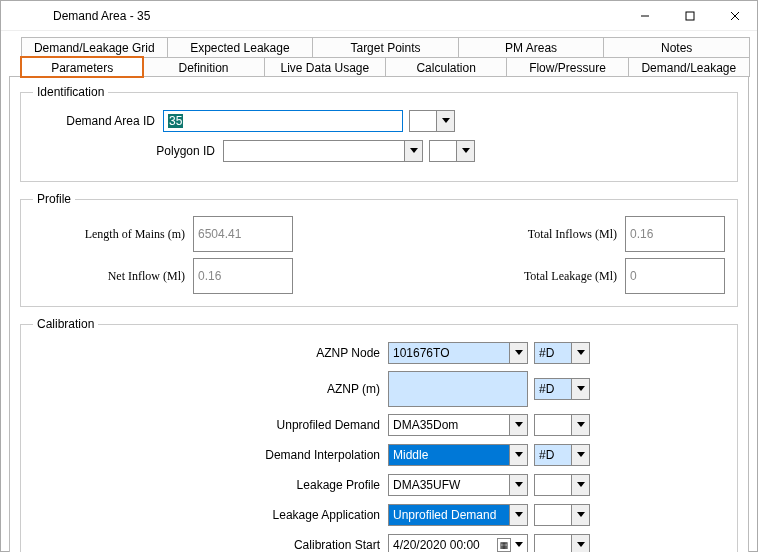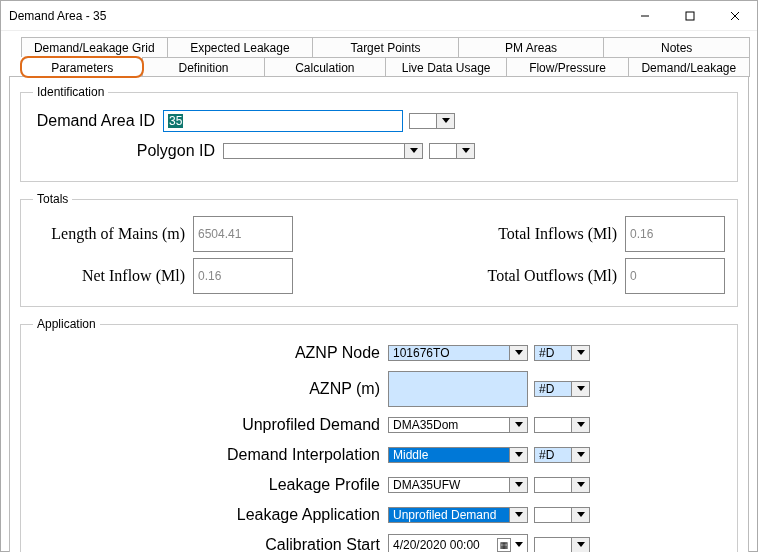--- a/index.html
+++ b/index.html
@@ -19,21 +19,21 @@
     background: #fff;
   }
   .titlebar {
     height: 30px;
     display: flex;
     align-items: center;
     padding: 0 0 0 8px;
     background: #fff;
     border-bottom: 1px solid #eee;
   }
-  .titlebar .title { flex: 1; font-size: 12px; }
+  .titlebar .title { flex: 1; font-size: 12px; margin-left: 44px; }
   .titlebar .win-btns { display: flex; }
   .titlebar .win-btn {
     width: 45px; height: 29px;
     display: flex; align-items: center; justify-content: center;
     font-size: 14px;
     cursor: default;
   }
 
   .content {
     flex: 1;
@@ -62,21 +62,20 @@
   .tabs-row.second { margin-top: 0; }
   .tabs-row .tab.active {
     background: #fff;
     position: relative;
     z-index: 2;
   }
   .tabs-row .tab.orange {
     outline: 2px solid #e06c1a;
     outline-offset: -1px;
     z-index: 3;
-    border-radius: 7px;
   }
 
   .tab-body {
     border: 1px solid #bbb;
     flex: 1;
     background: #fff;
     padding: 8px 10px 4px 10px;
     margin-top: -1px;
     overflow: hidden;
   }
@@ -95,21 +94,21 @@
 
   .row {
     display: flex;
     align-items: center;
     margin-bottom: 6px;
     min-height: 24px;
   }
   .lbl {
     text-align: right;
     padding-right: 8px;
-    font-size: 16px;
+    font-size: 12px;
   }
   .id-lbl { width: 130px; }
   .tot-lbl { width: 160px; font-family: Liberation Serif, serif; }
   .mgmt-lbl { width: 355px; }
 
   input.text {
     height: 36px;
     border: 1px solid #888;
     padding: 0 4px;
     font-size: 12px;
@@ -118,21 +117,21 @@
   }
   .sel-inner {
     background:#0f766e;color:#fff;padding:0 1px;
   }
   input.text.ro {
     color: #888;
     background: #fff;
   }
   .combo {
     display: inline-flex;
-    height: 16px;
+    height: 22px;
     border: 1px solid #888;
     background: #fff;
     align-items: stretch;
   }
   .combo.blue { background: #cde6ff; }
   .combo.blue.selected .combo-val { background:#0078d7;color:#fff; }
   .combo .combo-val {
     flex: 1;
     padding: 0 4px;
     display: flex; align-items: center;
@@ -217,22 +216,22 @@
     <div class="tabs-row">
       <div class="tab">Demand/Leakage Grid</div>
       <div class="tab">Expected Leakage</div>
       <div class="tab">Target Points</div>
       <div class="tab">PM Areas</div>
       <div class="tab">Notes</div>
     </div>
     <div class="tabs-row second">
       <div class="tab active orange">Parameters</div>
       <div class="tab">Definition</div>
+      <div class="tab">Live Data Usage</div>
       <div class="tab">Calculation</div>
-      <div class="tab">Live Data Usage</div>
       <div class="tab">Flow/Pressure</div>
       <div class="tab">Demand/Leakage</div>
     </div>
 
     <div class="tab-body">
 
       <fieldset>
         <legend>Identification</legend>
         <div class="row">
           <div class="lbl id-lbl">Demand Area ID</div>
@@ -263,38 +262,38 @@
             <div class="combo-btn">
                 <svg class="carat">
                   <polygon points="0,0 8,0 4,5" fill="#000"></polygon>
                 </svg>
               </div>
           </div>
         </div>
       </fieldset>
 
       <fieldset>
-        <legend>Totals</legend>
+        <legend>Profile</legend>
         <div class="totals-grid">
           <div class="lbl tot-lbl">Length of Mains (m)</div>
           <input class="text ro" readonly="" value="6504.41" style="">
           <div class="sp"></div>
           <div class="lbl tot-lbl">Total Inflows (Ml)</div>
           <input class="text ro" readonly="" value="0.16" style="">
 
           <div class="lbl tot-lbl">Net Inflow (Ml)</div>
           <input class="text ro" readonly="" value="0.16" style="">
           <div class="sp"></div>
-          <div class="lbl tot-lbl">Total Outflows (Ml)</div>
+          <div class="lbl tot-lbl">Total Leakage (Ml)</div>
           <input class="text ro" readonly="" value="0" style="">
         </div>
       </fieldset>
 
       <fieldset>
-        <legend>Application</legend>
+        <legend>Calibration</legend>
 
         <div class="row">
           <div class="lbl mgmt-lbl">AZNP Node</div>
           <div class="combo blue mgmt-combo">
             <div class="combo-val">101676TO</div>
             <div class="combo-btn">
                 <svg class="carat">
                   <polygon points="0,0 8,0 4,5" fill="#000"></polygon>
                 </svg>
               </div>

